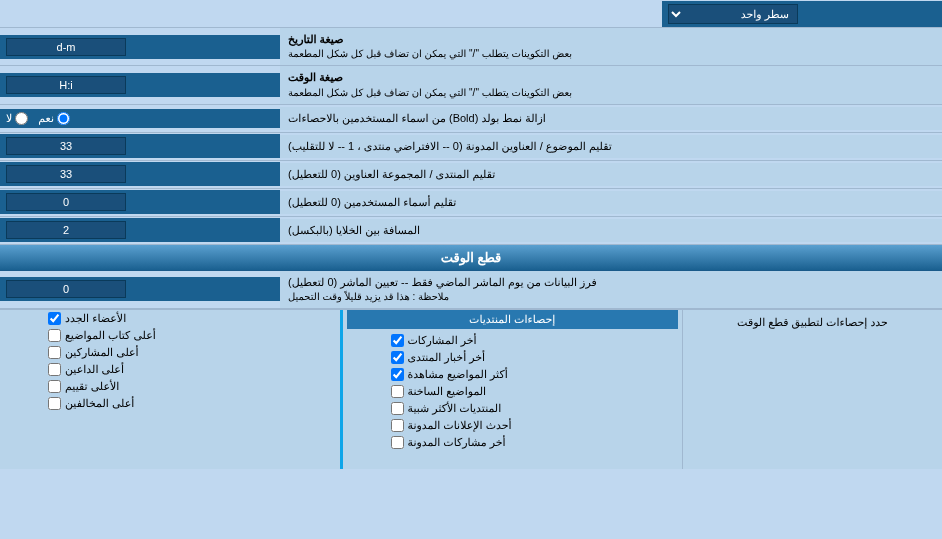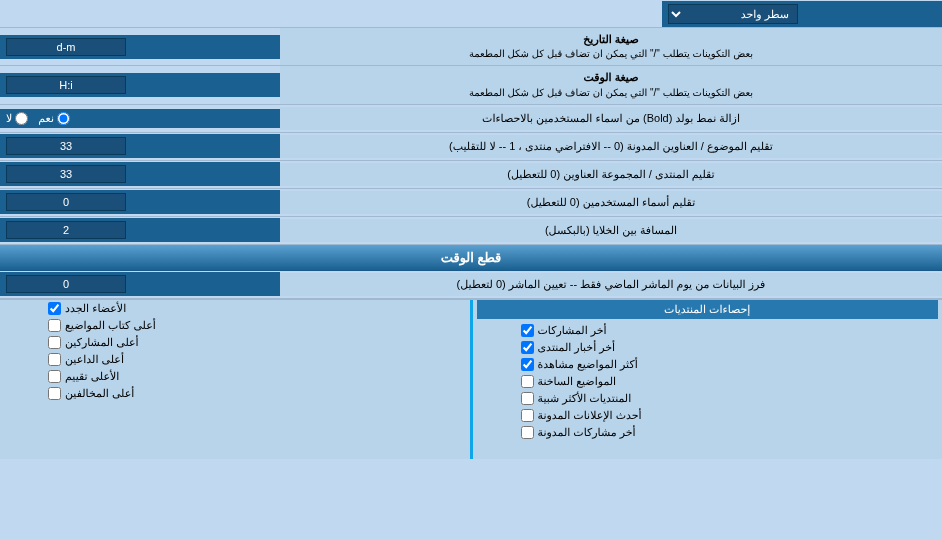--- a/index.html
+++ b/index.html
@@ -20,21 +20,21 @@
       display: flex;
       align-items: center;
       border-bottom: 1px solid #a0b8d0;
       min-height: 28px;
     }
 
     .row-label {
       flex: 1;
       padding: 4px 8px;
       color: #000;
-      text-align: center;
+      text-align: left;
       background: #b8d4ea;
       font-size: 11px;
       line-height: 1.4;
     }
 
     .row-input {
       width: 280px;
       min-width: 280px;
       padding: 3px 6px;
       background: #1a6090;
@@ -187,28 +187,32 @@
     </div>
   </div>
 
   <div style="width:100%; background: linear-gradient(to bottom, #5aA0d0, #1a6090); color:#fff; text-align:center; padding:5px 8px; font-weight:bold; font-size:13px; border-bottom:1px solid #1a5a8a;">
     <span>قطع الوقت</span>
   </div>
 
   <div class="row full-row">
     <div class="row-label">
       <div>فرز البيانات من يوم الماشر الماضي فقط -- تعيين الماشر (0 لتعطيل)</div>
+      <div style="font-size:10px;">ملاحظة : هذا قد يزيد قليلاً وقت التحميل</div>
     </div>
     <div class="row-input">
       <input type="text" class="input-dark" value="0" style="">
     </div>
   </div>
 
   <div style="display:flex; width:100%; background:#b8d4ea; border-top:1px solid #a0b8d0; min-height:160px;">
 
+    <div style="width:260px; min-width:260px; background:#b8d4ea; padding:6px 8px; text-align:center; font-size:11px; border-left:1px solid #a0b8d0; display:flex; align-items:flex-start; justify-content:center;">
+      <span>حدد إحصاءات لتطبيق قطع الوقت</span>
+    </div>
 
     <div style="flex:1; padding:0 4px; border-left:3px solid #0ea5e9;">
       <div style="background:#2878b0; color:#fff; text-align:center; padding:3px 6px; font-size:11px; margin-bottom:3px;">إحصاءات المنتديات</div>
       <div class="checkbox-item">
         <span>أخر المشاركات</span>
         <input type="checkbox" checked="" style="">
       </div>
       <div class="checkbox-item">
         <span>أخر أخبار المنتدى</span>
         <input type="checkbox" checked="" style="">

